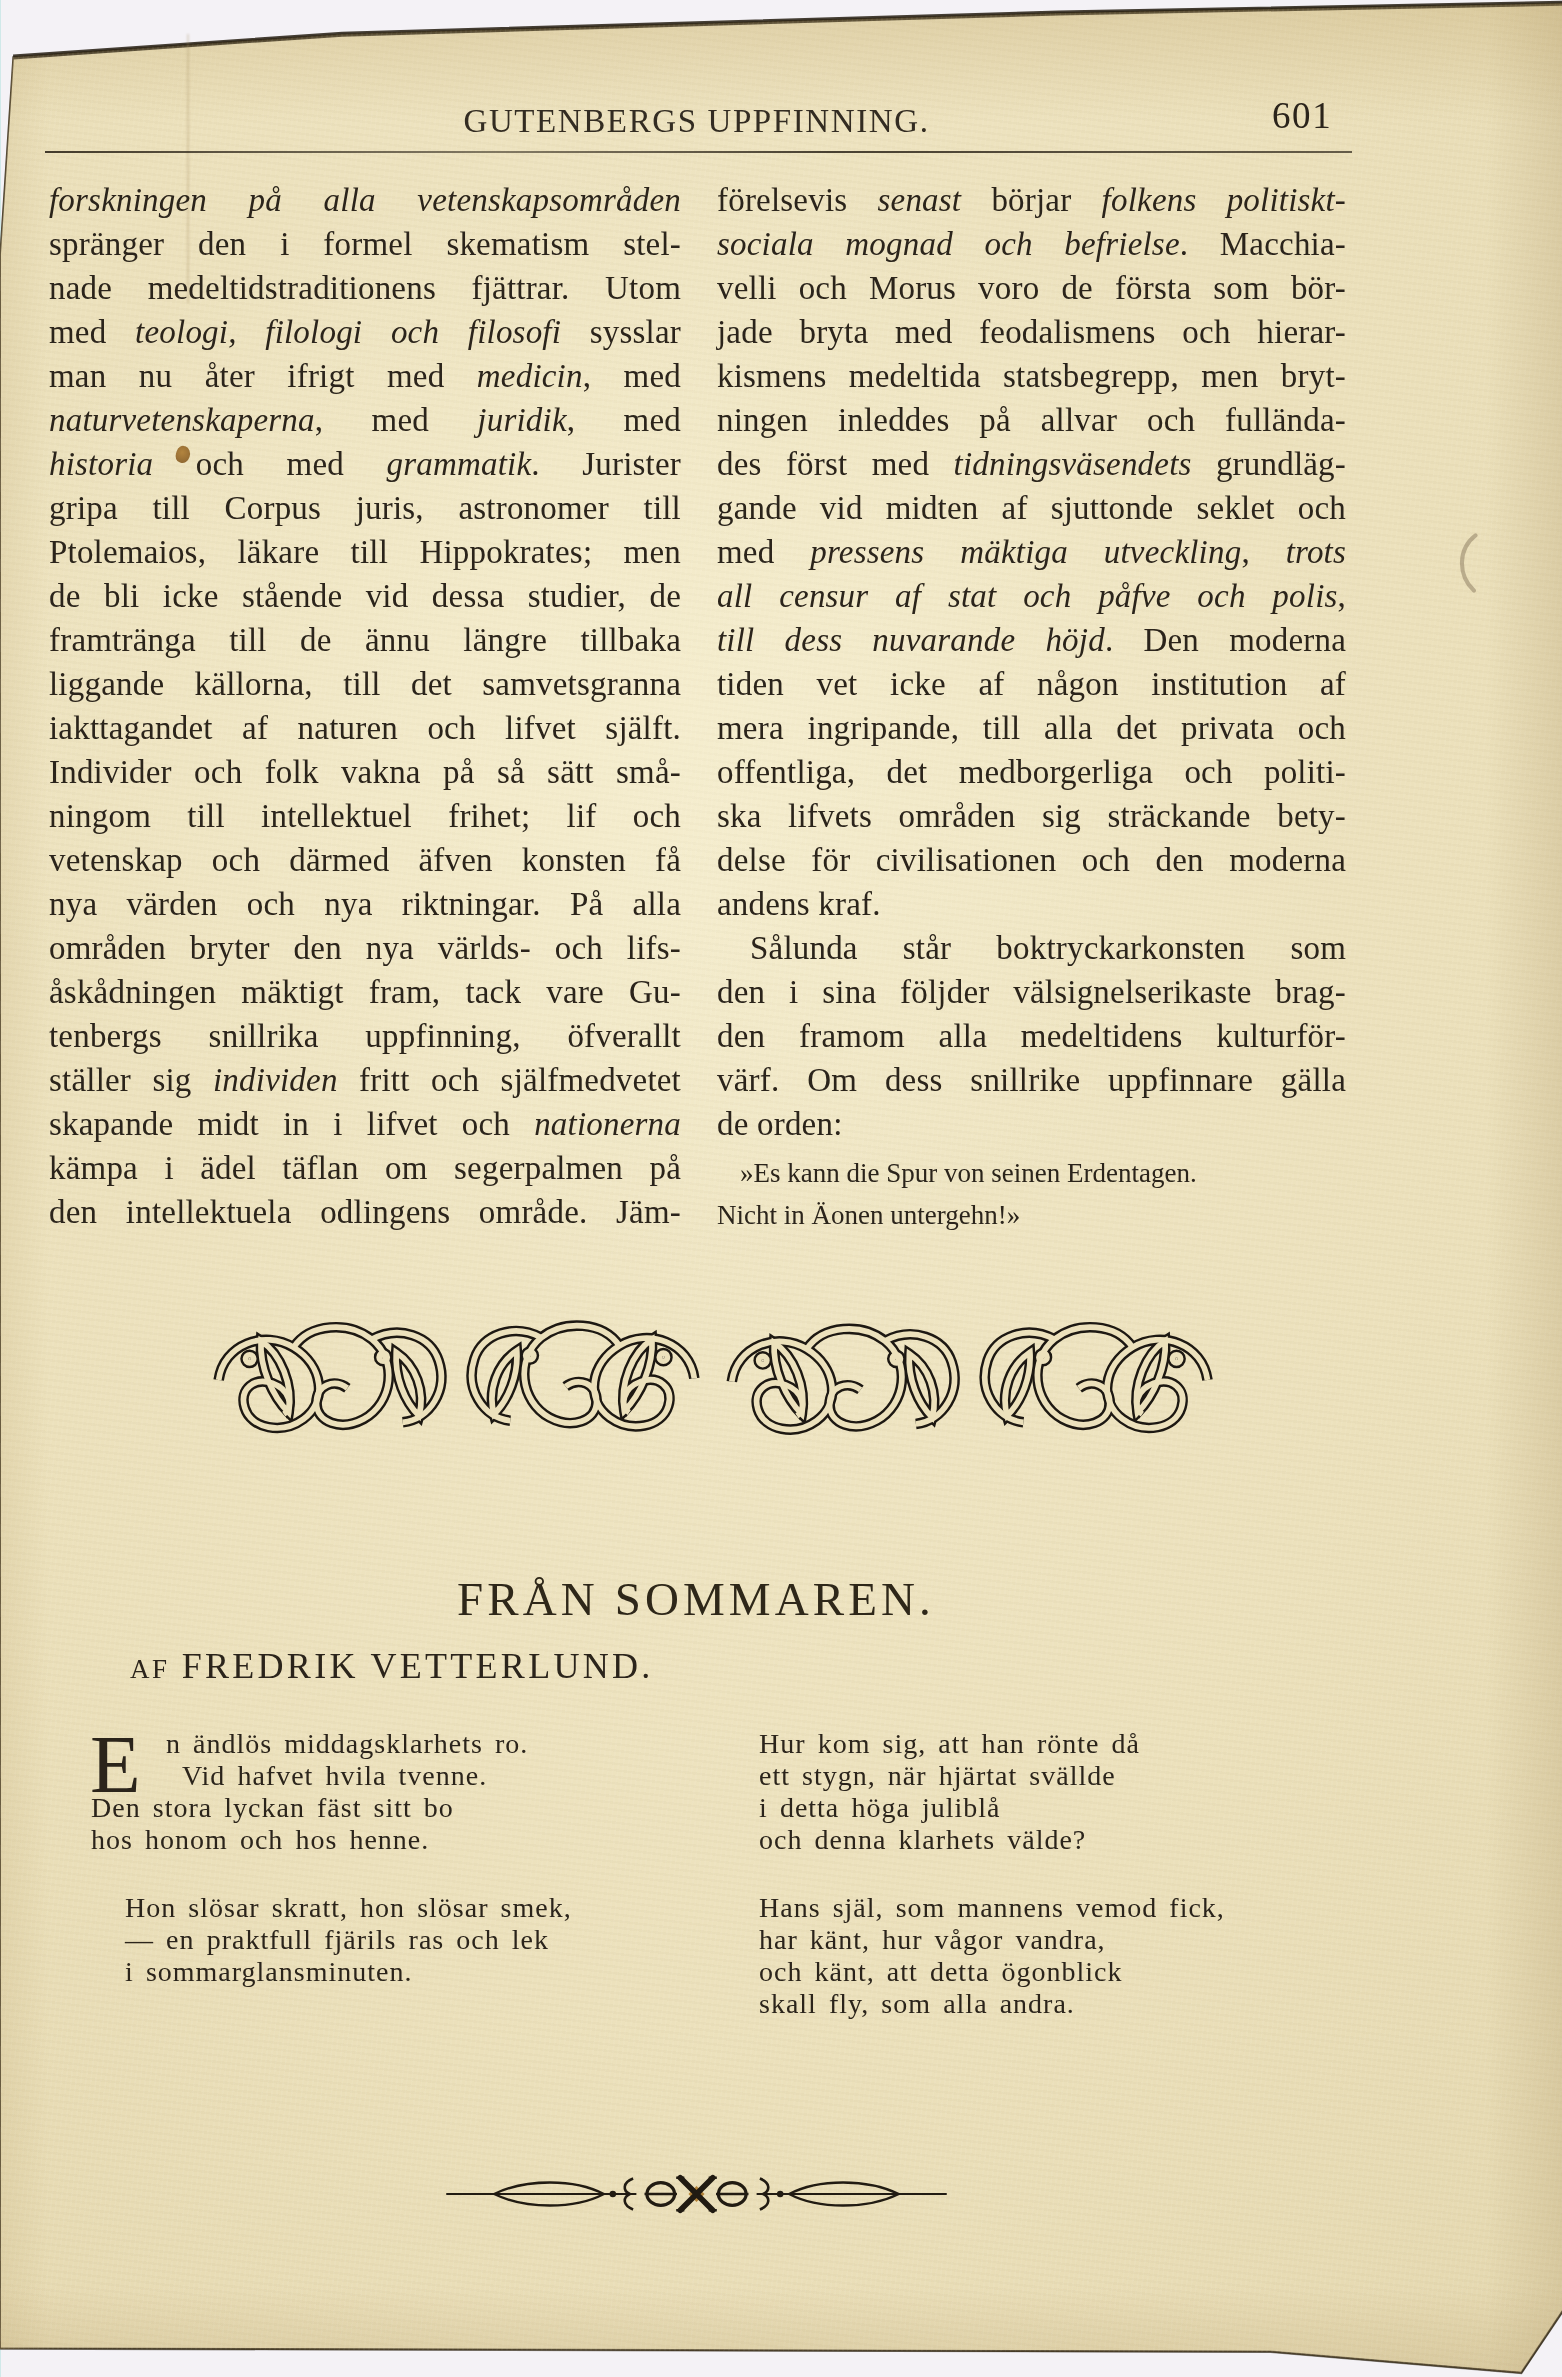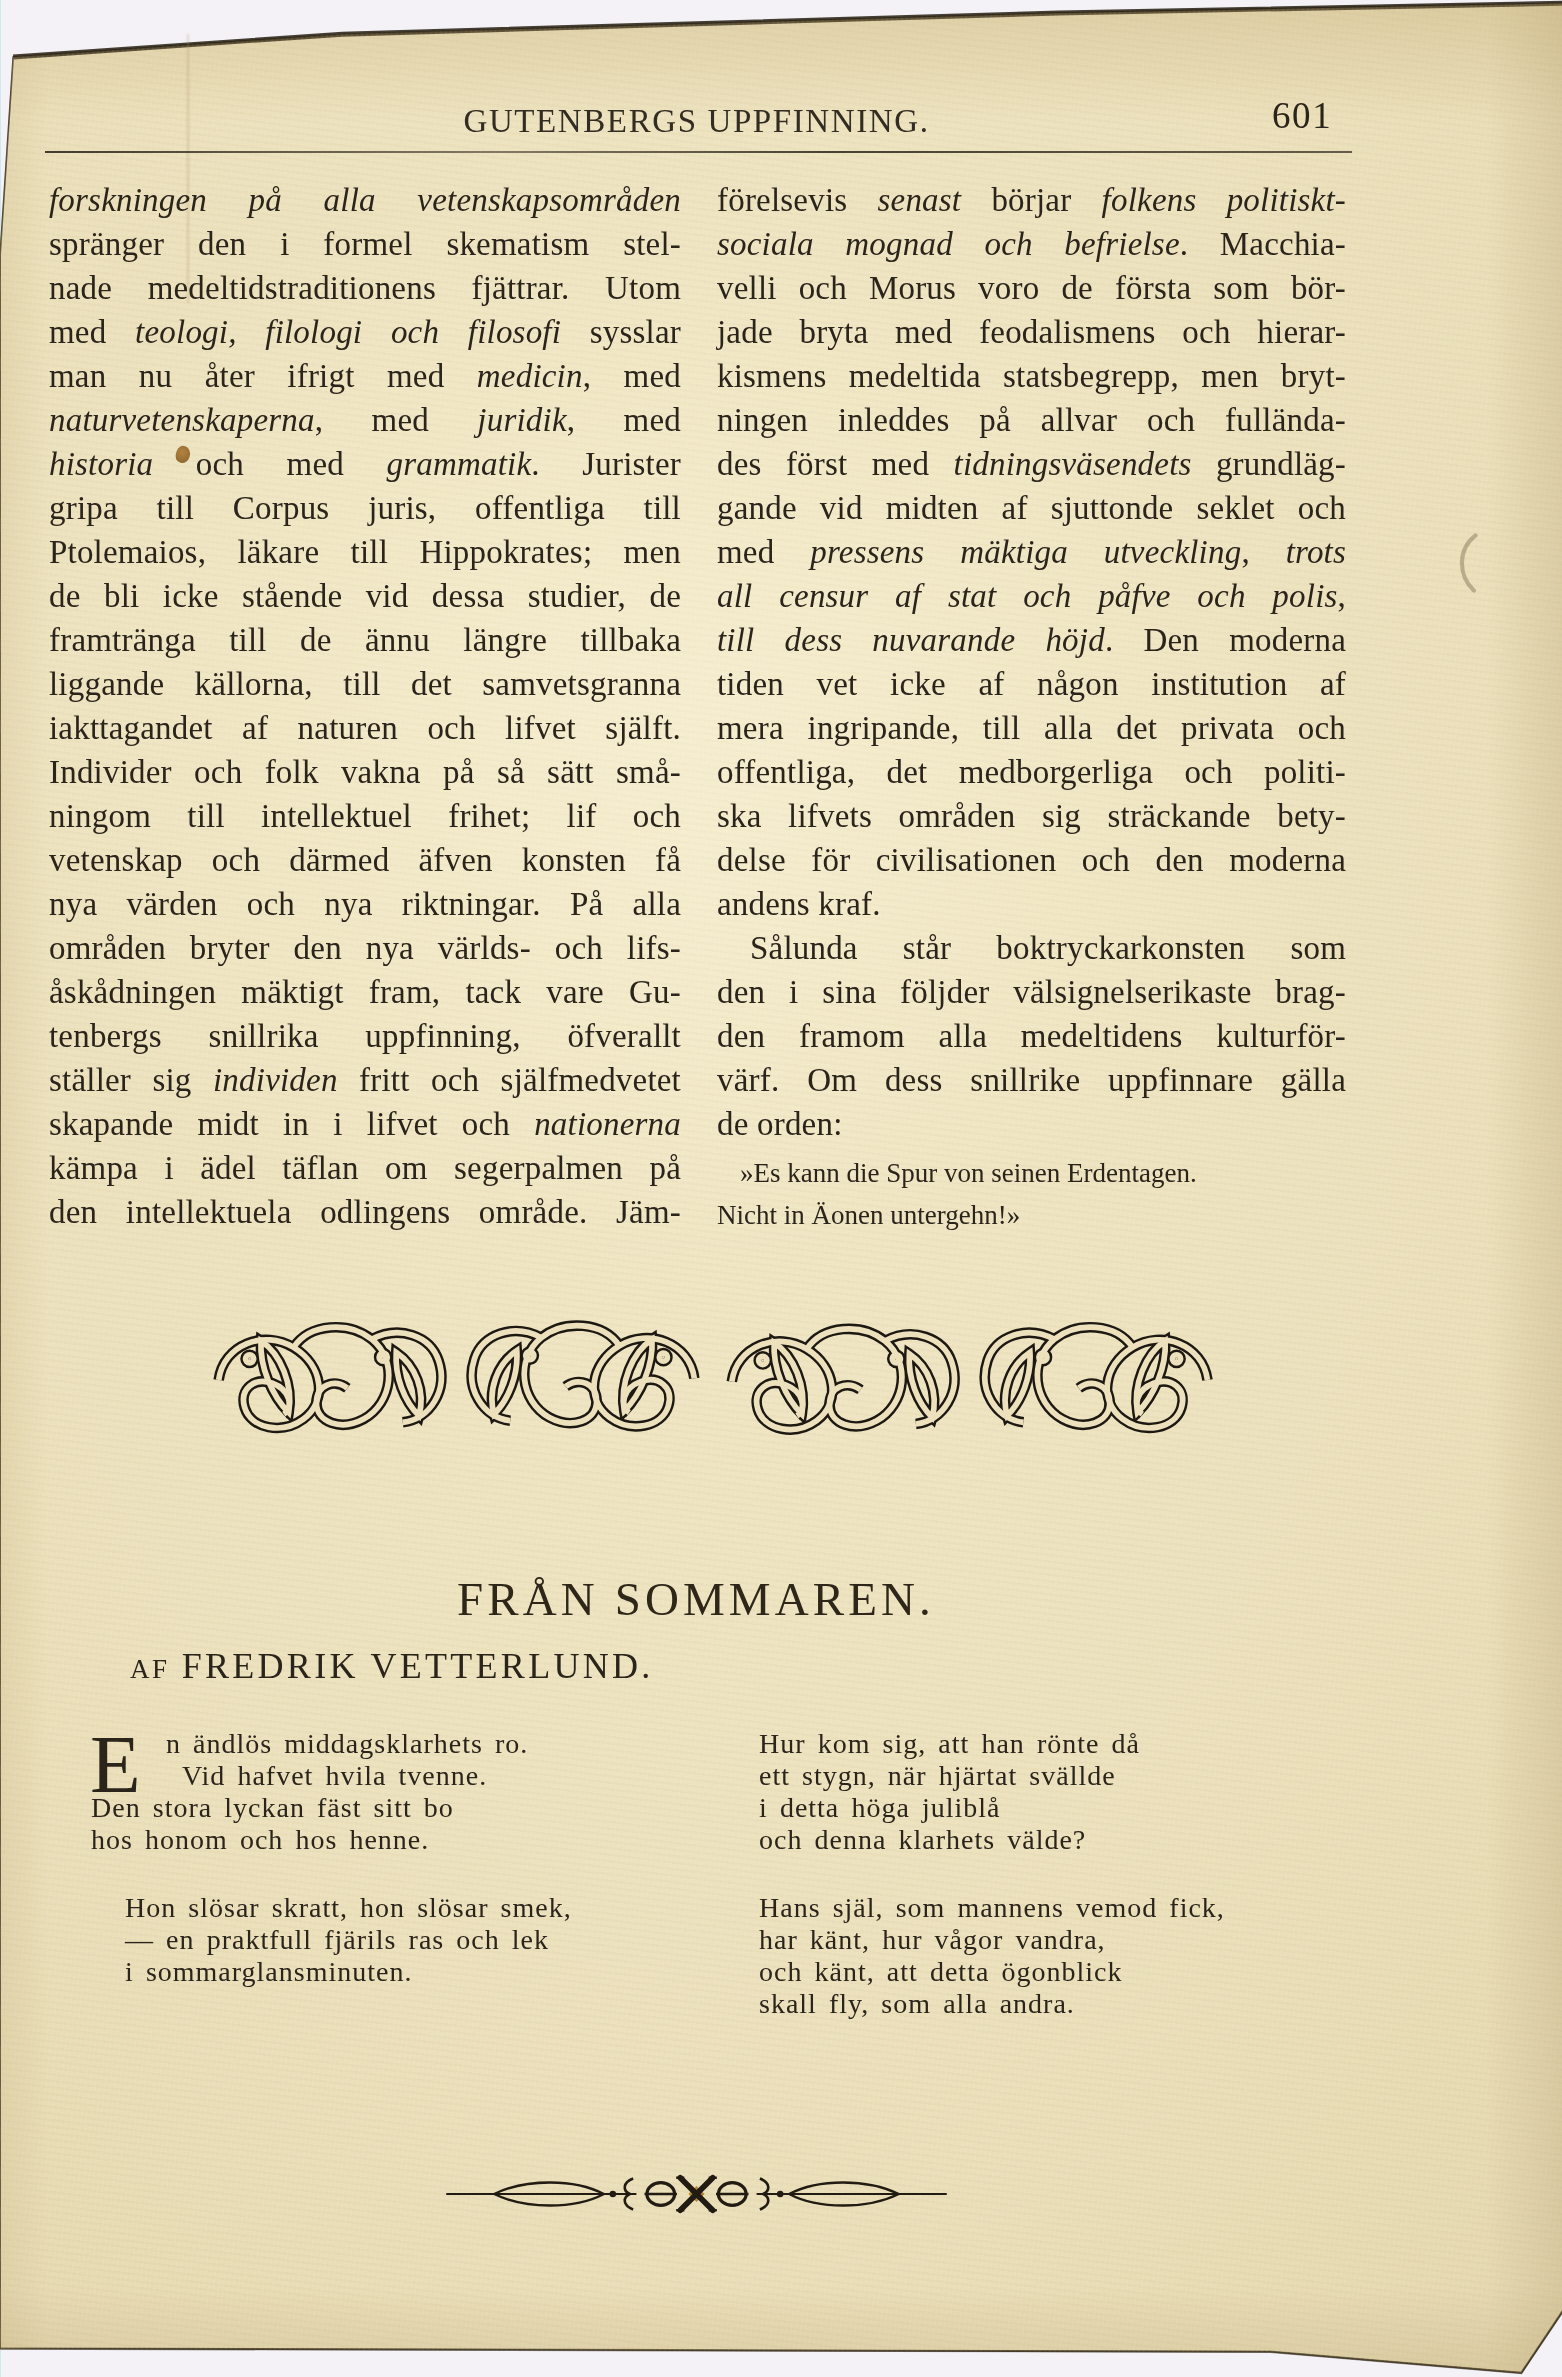--- a/index.html
+++ b/index.html
@@ -80,21 +80,21 @@
   <div class="head-rule"></div>
 
   <div class="txt prose col-left">
       <div class="line"><i>forskningen på alla vetenskapsområden</i></div>
       <div class="line"><span>spränger den i formel skematism stel-</span></div>
       <div class="line"><span>nade medeltidstraditionens fjättrar. Utom</span></div>
       <div class="line"><span>med </span><i>teologi, filologi och filosofi</i><span> sysslar</span></div>
       <div class="line"><span>man nu åter ifrigt med </span><i>medicin</i><span>, med</span></div>
       <div class="line"><i>naturvetenskaperna</i><span>, med </span><i>juridik</i><span>, med</span></div>
       <div class="line"><i>historia</i><span> och med </span><i>grammatik</i><span>. Jurister</span></div>
-      <div class="line"><span>gripa till Corpus juris, offentliga till</span></div>
+      <div class="line"><span>gripa till Corpus juris, astronomer till</span></div>
       <div class="line"><span>Ptolemaios, läkare till Hippokrates; men</span></div>
       <div class="line"><span>de bli icke stående vid dessa studier, de</span></div>
       <div class="line"><span>framtränga till de ännu längre tillbaka</span></div>
       <div class="line"><span>liggande källorna, till det samvetsgranna</span></div>
       <div class="line"><span>iakttagandet af naturen och lifvet själft.</span></div>
       <div class="line"><span>Individer och folk vakna på så sätt små-</span></div>
       <div class="line"><span>ningom till intellektuel frihet; lif och</span></div>
       <div class="line"><span>vetenskap och därmed äfven konsten få</span></div>
       <div class="line"><span>nya värden och nya riktningar. På alla</span></div>
       <div class="line"><span>områden bryter den nya världs- och lifs-</span></div>

